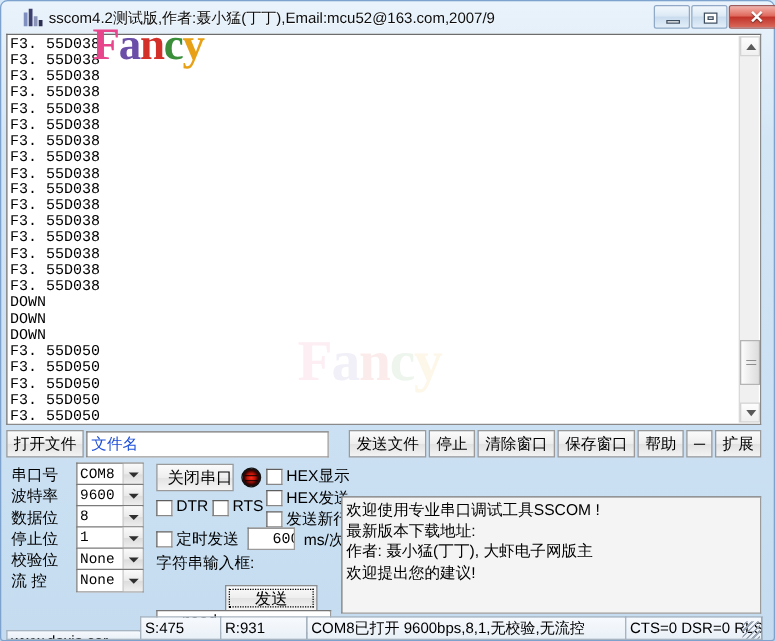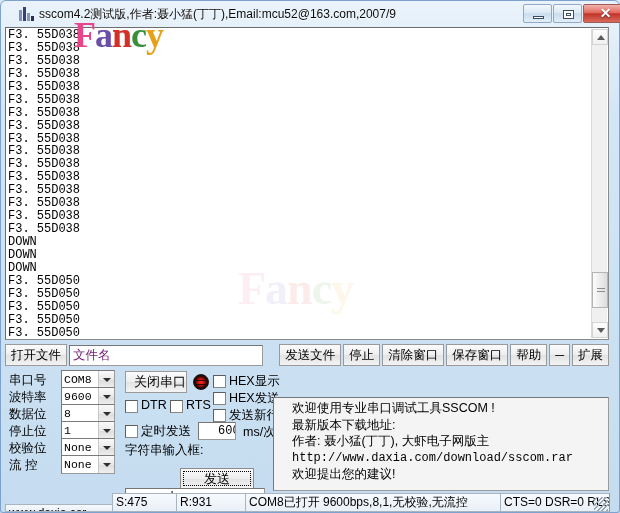--- a/index.html
+++ b/index.html
@@ -273,21 +273,21 @@
     height: 21px;
     box-sizing: border-box;
     background: #ffffff;
     border: 1px solid #9a9a9a;
     border-top-color: #767676;
     border-left-color: #767676;
     font-family: "Liberation Sans", sans-serif;
     font-size: 12.5px;
     line-height: 19px;
     padding-left: 3px;
-    color: #701a75;
+    color: #1d4ed8;
     margin-right: 16px;
     overflow: hidden;
     white-space: nowrap;
   }
 
   
   .panel {
     position: absolute;
     left: 0px;
     top: 342px;
@@ -428,21 +428,21 @@
     position: absolute;
     left: 268px;
     top: 370px;
     width: 336px;
     height: 94px;
     box-sizing: border-box;
     background: #f4f4f4;
     border: 1px solid #9b9b9b;
     border-top-color: #777;
     border-left-color: #777;
-    padding: 2px 0 0 18px;
+    padding: 2px 0 0 3px;
     overflow: hidden;
   }
   .infobox div {
     font-family: "Liberation Sans", sans-serif;
     font-size: 12.5px;
     line-height: 16.5px;
     color: #000;
     white-space: nowrap;
   }
   .infobox div.url {
@@ -601,21 +601,20 @@
         <div class="lbl" style="left:136px; top:54px;">定时发送</div>
         <div class="tinput" style="left:193px; top:53px; width:38px; height:18px; line-height:16px;">600</div>
         <div class="lbl" style="left:238px; top:55px;">ms/次</div>
 
         <div class="lbl" style="left:120px; top:73px;">字符串输入框:</div>
 
         <div class="infobox" style="left:268px; top:28px; width:336px; height:94px;">
           <div>欢迎使用专业串口调试工具SSCOM !</div>
           <div>最新版本下载地址:</div>
           <div>作者: 聂小猛(丁丁), 大虾电子网版主</div>
-          <div class="url">http://www.daxia.com/download/sscom.rar</div>
           <div>欢迎提出您的建议!</div>
         </div>
       </div>
 
       <div class="sendbtn" style="left:175px; top:441px;">
         <span>发送</span>
         <span class="focusring"></span>
       </div>
 
       <div class="tinput" style="left:120px; top:461px; width:140px; height:19px; line-height:17px;">read</div>

